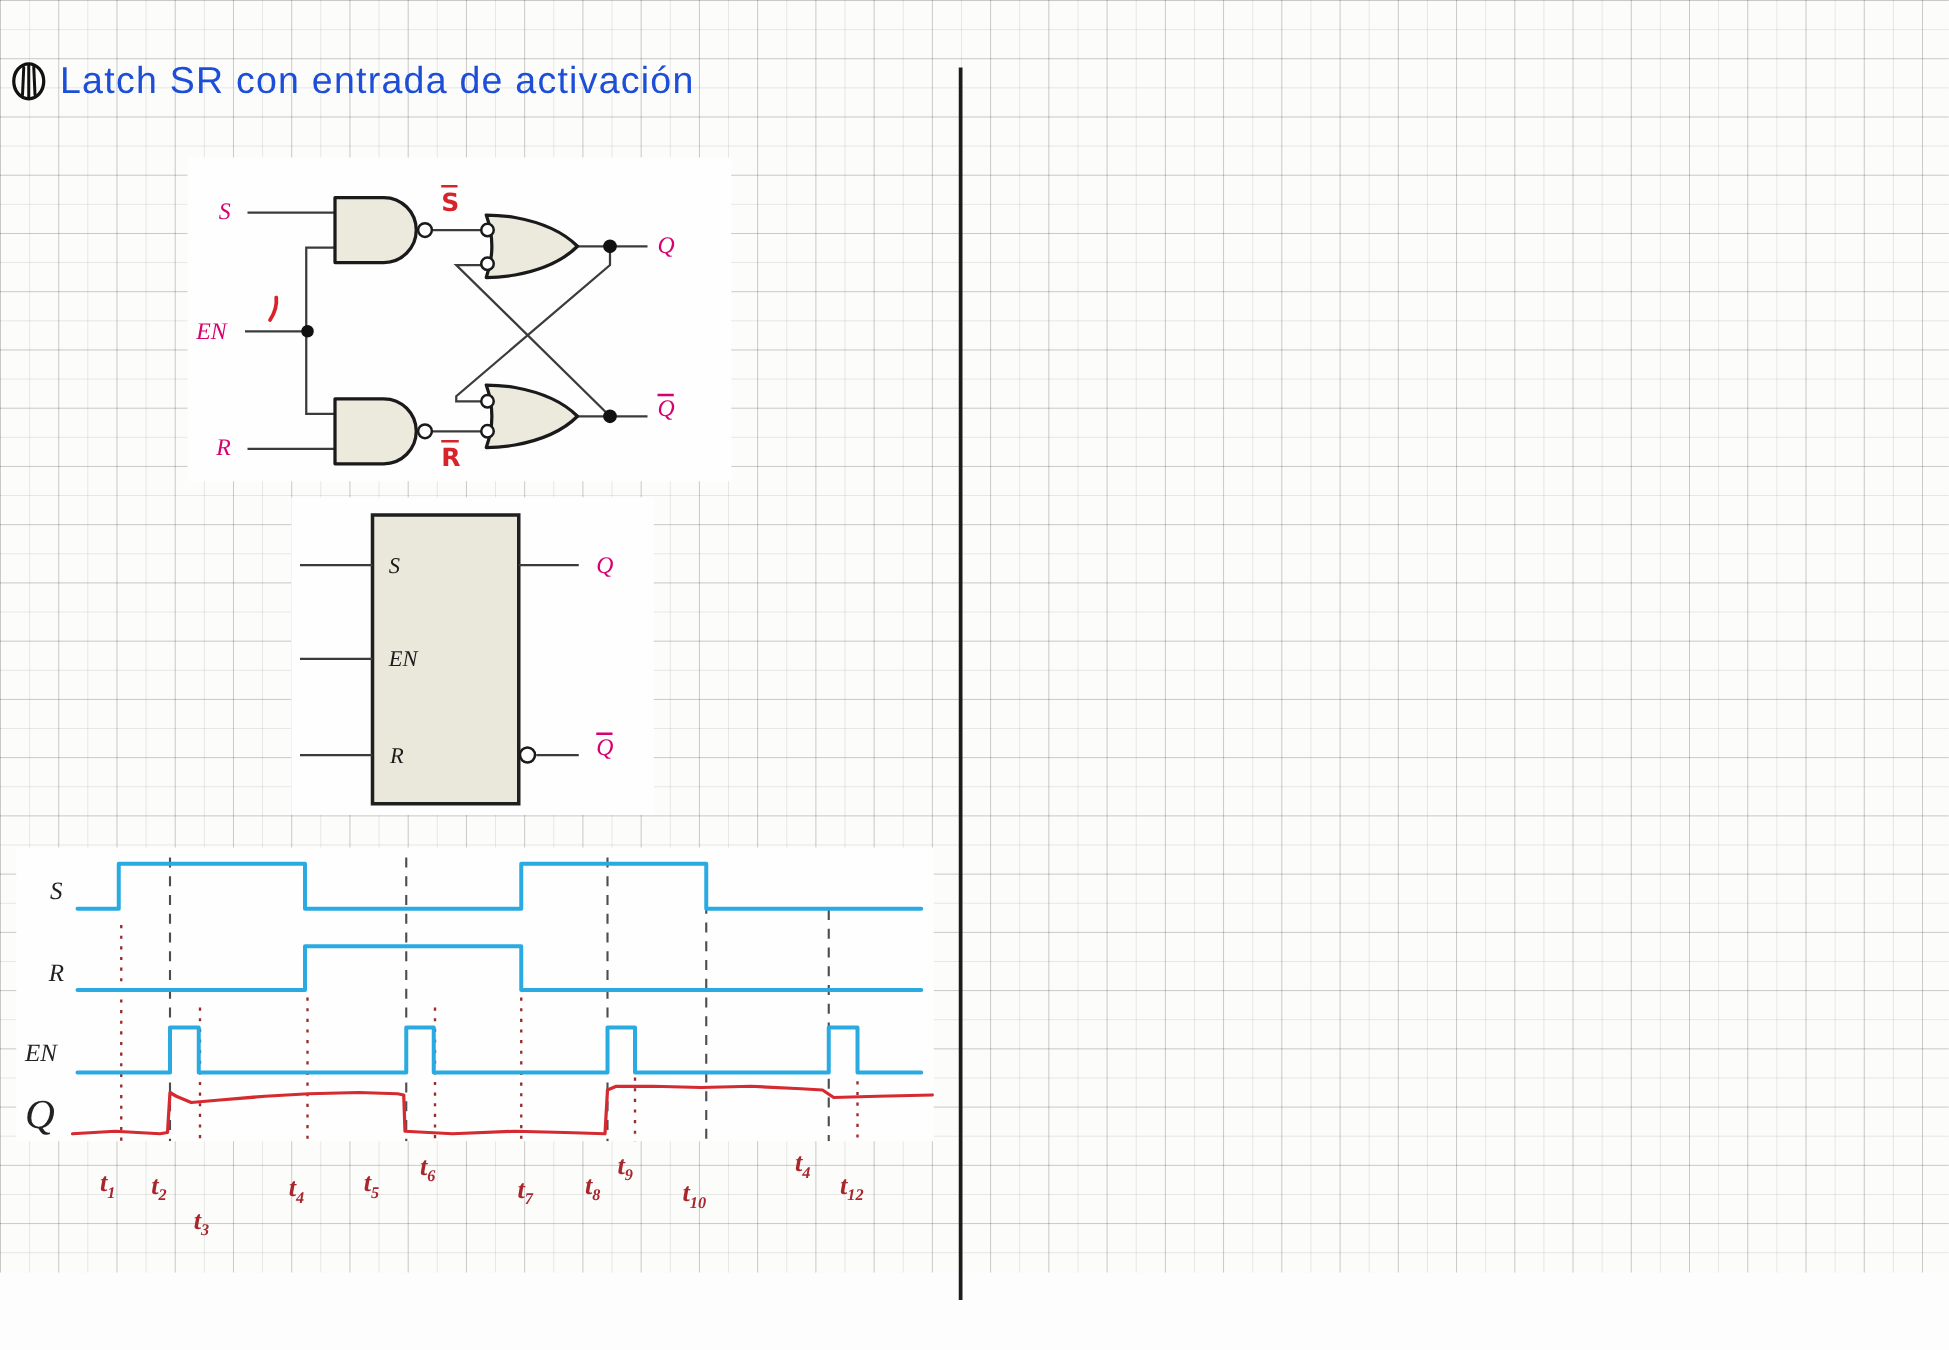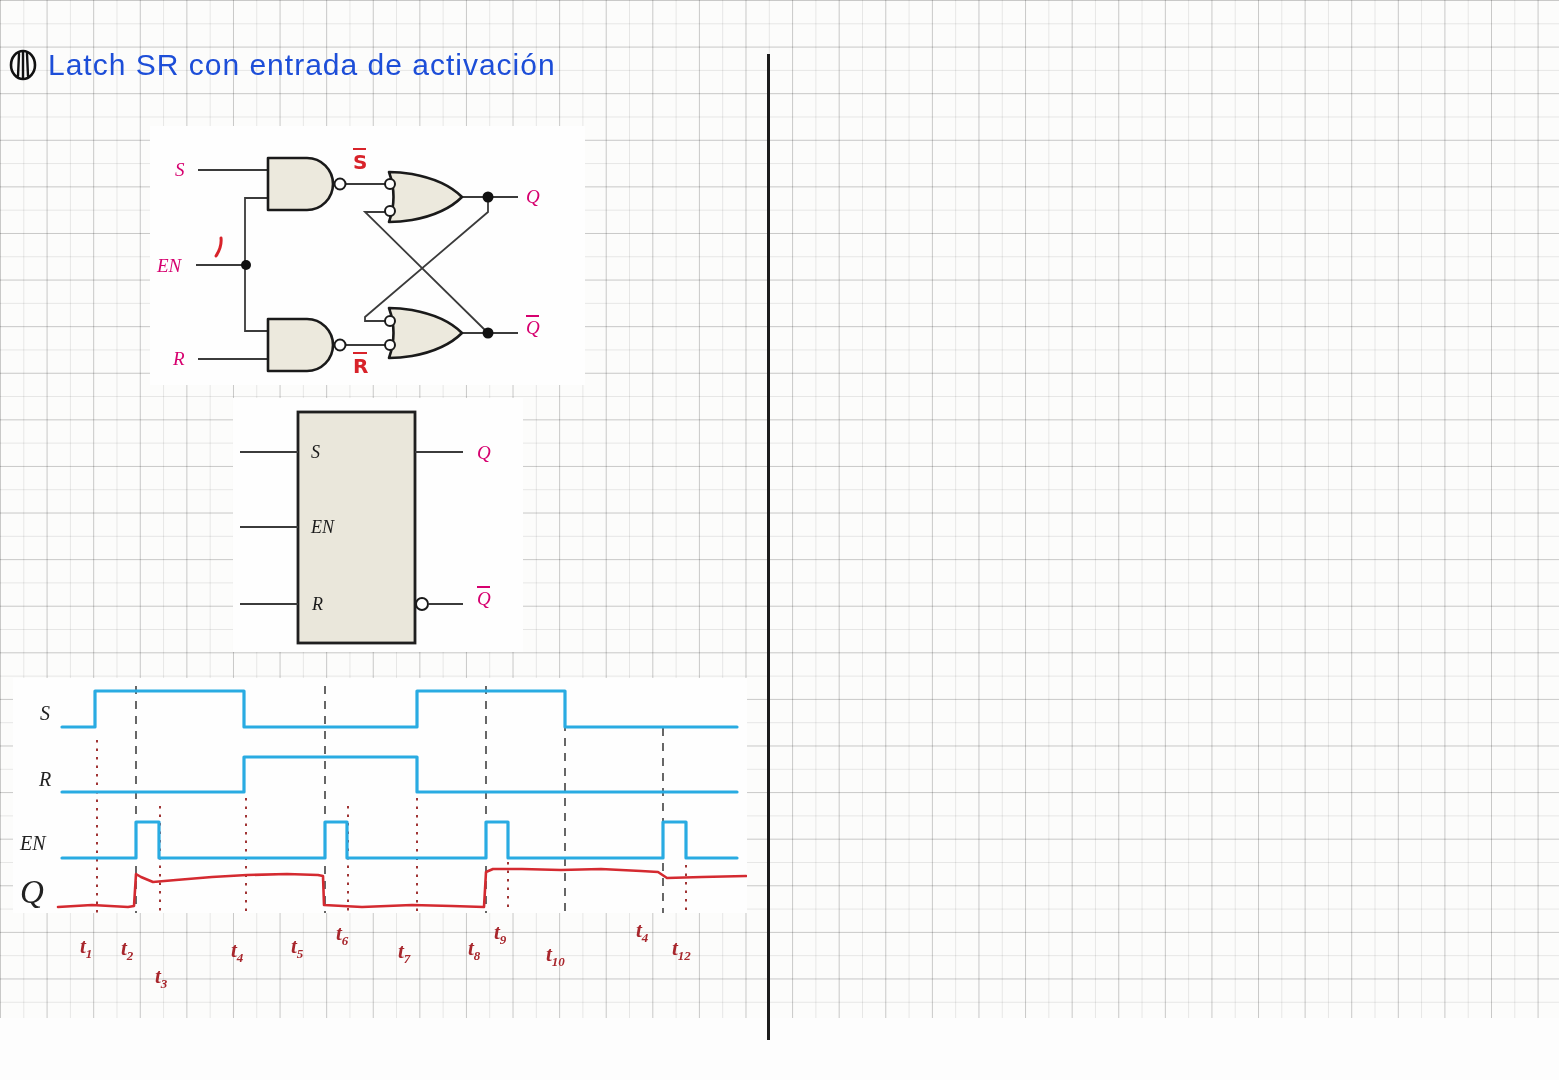--- a/index.html
+++ b/index.html
@@ -151,19 +151,19 @@
   <span class="lbl row" id="q-hand" style="left:7px;top:196px;">Q</span>
 </div>
 
 <div id="time-labels">
     <span class="tlabel" style="left: 80px; top: 934px;">t<sub>1</sub></span>
     <span class="tlabel" style="left: 121px; top: 936px; text-align: right;">t<sub>2</sub></span>
     <span class="tlabel" style="left: 155px; top: 964px; text-align: center;">t<sub>3</sub></span>
     <span class="tlabel" style="left: 231px; top: 938px;">t<sub>4</sub></span>
     <span class="tlabel" style="left: 291px; top: 934px;">t<sub>5</sub></span>
     <span class="tlabel" style="left: 336px; top: 921px;">t<sub>6</sub></span>
-    <span class="tlabel" style="left: 398px; top: 939px;">t<sub>7</sub></span>
+    <span class="tlabel" style="left: 398px; top: 939px; padding-left: 16px;">t<sub>7</sub></span>
     <span class="tlabel" style="left: 468px; top: 936px;">t<sub>8</sub></span>
     <span class="tlabel" style="left: 494px; top: 920px;">t<sub>9</sub></span>
     <span class="tlabel" style="left: 546px; top: 942px;">t<sub>10</sub></span>
     <span class="tlabel" style="left: 636px; top: 918px;">t<sub>4</sub></span>
     <span class="tlabel" style="left: 672px; top: 936px; font-family: Liberation Serif, serif;">t<sub>12</sub></span>
   </div>
 
 </body></html>

